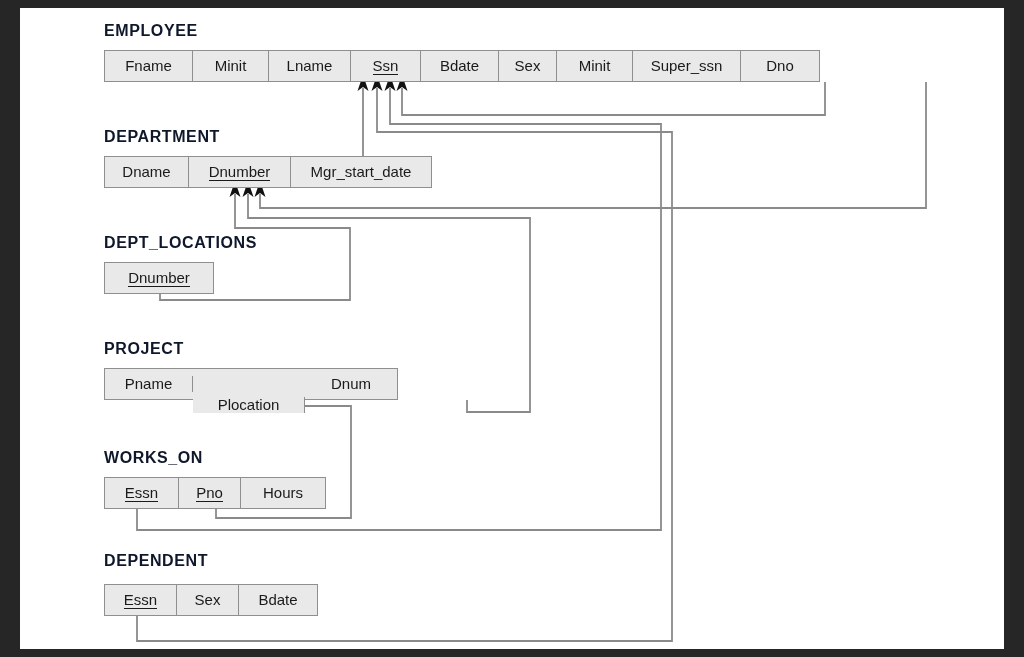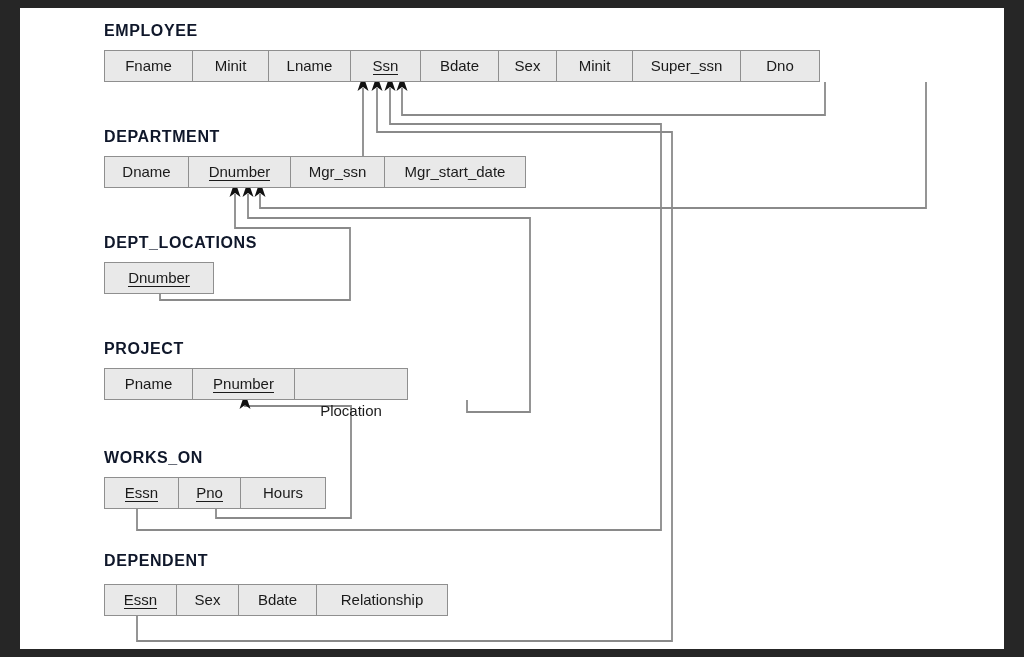--- a/index.html
+++ b/index.html
@@ -114,43 +114,40 @@
         </div>
       </div>
       <div class="table-title" style="left: 84px; top: 120px;">DEPARTMENT</div>
       <div class="rel" style="left: 84px; top: 148px; height: 32px;">
         <div class="attr" style="width: 84px;">
           <span class="txt">Dname</span>
         </div>
         <div class="attr pk" style="width: 102px;">
           <span class="txt">Dnumber</span>
         </div>
-        <div class="attr" style="width: 94px;">
-          <span class="txt">Mgr_ssn</span>
-        </div>
         <div class="attr" style="width: 140px;">
           <span class="txt">Mgr_start_date</span>
         </div>
       </div>
       <div class="table-title" style="left: 84px; top: 226px;">DEPT_LOCATIONS</div>
       <div class="rel" style="left: 84px; top: 254px; height: 32px;">
         <div class="attr pk" style="width: 108px;">
           <span class="txt">Dnumber</span>
         </div>
       </div>
       <div class="table-title" style="left: 84px; top: 332px;">PROJECT</div>
-      <div class="rel" style="left: 84px; top: 360px; height: 32px;">
+      <div class="rel" style="left: 84px; top: 360px; height: 32px; align-items: center;">
         <div class="attr" style="width: 88px;">
           <span class="txt">Pname</span>
         </div>
-        <div class="attr pk" style="width: 102px;">
-          <span class="txt">Pnumber</span>
-        </div>
         <div class="attr" style="width: 112px; margin-top: 42px;">
           <span class="txt">Plocation</span>
+        </div>
+        <div class="attr" style="width: 92px;">
+          <span class="txt">Dnum</span>
         </div>
       </div>
       <div class="table-title" style="left: 84px; top: 441px;">WORKS_ON</div>
       <div class="rel" style="left: 84px; top: 469px; height: 32px;">
         <div class="attr pk" style="width: 74px;">
           <span class="txt">Essn</span>
         </div>
         <div class="attr pk" style="width: 62px;">
           <span class="txt">Pno</span>
         </div>
@@ -162,19 +159,16 @@
       <div class="rel" style="left: 84px; top: 576px; height: 32px;">
         <div class="attr pk" style="width: 72px;">
           <span class="txt">Essn</span>
         </div>
         <div class="attr" style="width: 62px;">
           <span class="txt">Sex</span>
         </div>
         <div class="attr" style="width: 78px;">
           <span class="txt">Bdate</span>
         </div>
-        <div class="attr" style="width: 130px;">
-          <span class="txt">Relationship</span>
-        </div>
       </div>
     </div>
 
 </div>
 
 </body></html>

